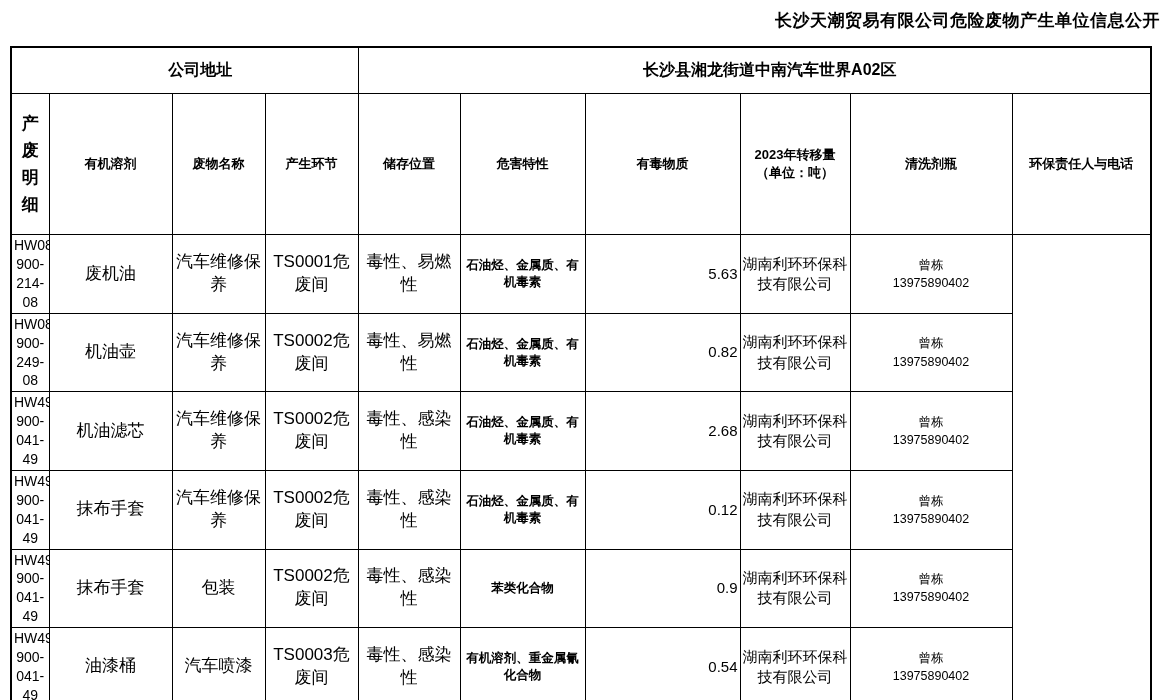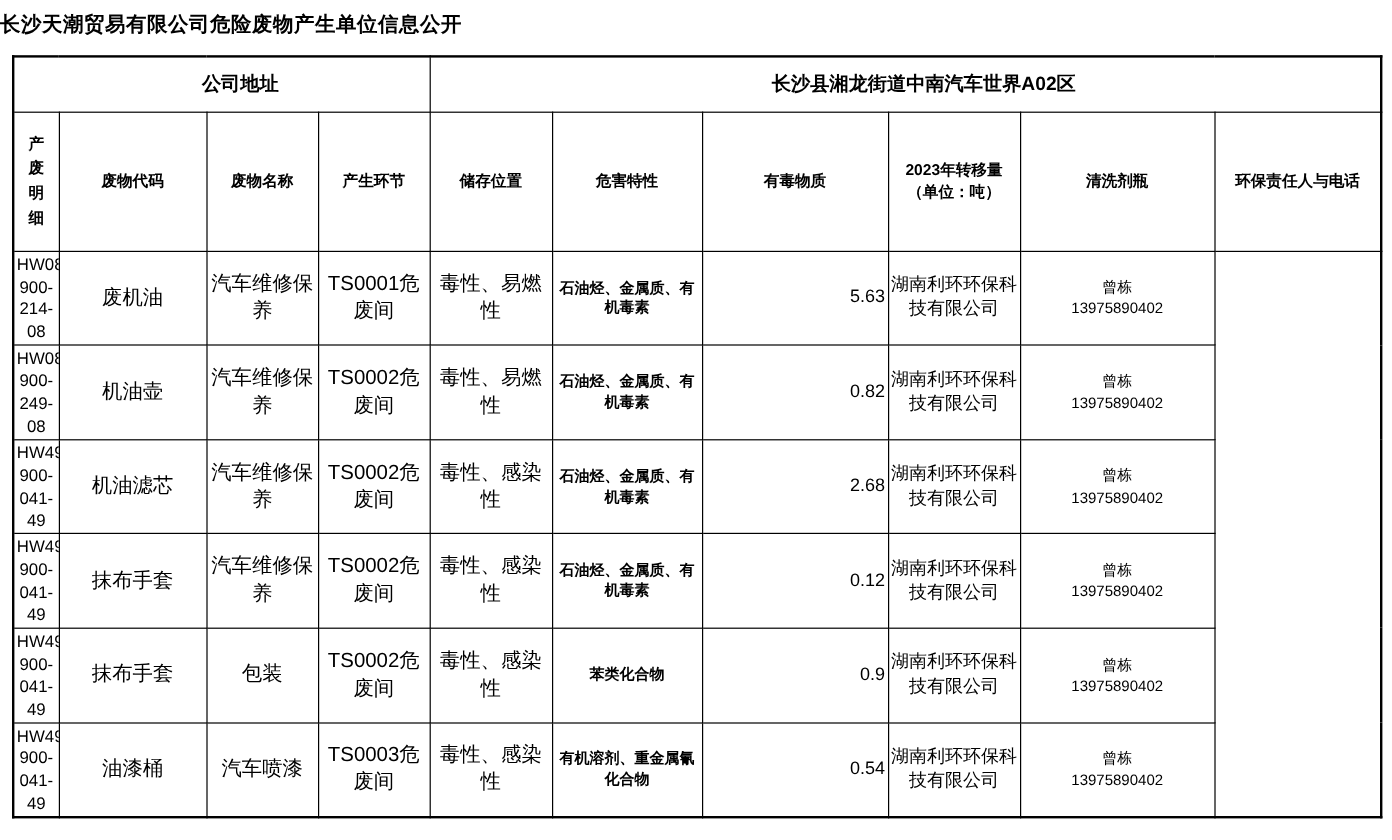--- a/index.html
+++ b/index.html
@@ -11,21 +11,21 @@
   }
   .page {
     width: 1160px;
     height: 700px;
     background: #fff;
     position: relative;
   }
   .page-title {
     height: 46px;
     line-height: 42px;
-    text-align: left;
+    text-align: right;
     font-size: 17px;
     font-weight: bold;
     letter-spacing: 0.5px;
   }
   table.main {
     border-collapse: collapse;
     table-layout: fixed;
     width: 1140px;
     margin-left: 10px;
     border: 2px solid #000;
@@ -42,21 +42,21 @@
   tr.data-row td { height: 40px; font-size: 17px; line-height: 1.35; }
   tr.data-row td.c-code { font-size: 14px; }
   tr.data-row td.c-toxic { font-size: 12.5px; font-weight: bold; }
   tr.data-row td.c-amount { font-size: 15px; text-align: right; }
   tr.data-row td.c-dest { font-size: 15px; }
   tr.data-row td.c-contact { font-size: 12.5px; line-height: 1.45; }
   td.side-cell { vertical-align: middle; }
   .vlabel {
     width: 18px;
     margin: 0 auto;
-    font-size: 13px;
+    font-size: 17px;
     font-weight: bold;
     line-height: 1.6;
     word-break: break-all;
     text-align: center;
   }
 </style>
 </head>
 <body>
 
 <div class="page">
@@ -80,21 +80,21 @@
     <tbody>
       <tr class="address-row">
         <td colspan="4">公司地址</td>
         <td colspan="6">长沙县湘龙街道中南汽车世界A02区</td>
       </tr>
 
       <tr class="header-row">
         <td rowspan="13" class="side-cell">
           <div class="vlabel">产废明细</div>
         </td>
-        <td>废物代码</td>
+        <td>有机溶剂</td>
         <td>废物名称</td>
         <td>产生环节</td>
         <td>储存位置</td>
         <td>危害特性</td>
         <td>有毒物质</td>
         <td>2023年转移量
 （单位：吨）</td>
         <td>清洗剂瓶</td>
         <td>环保责任人与电话</td>
       </tr>

